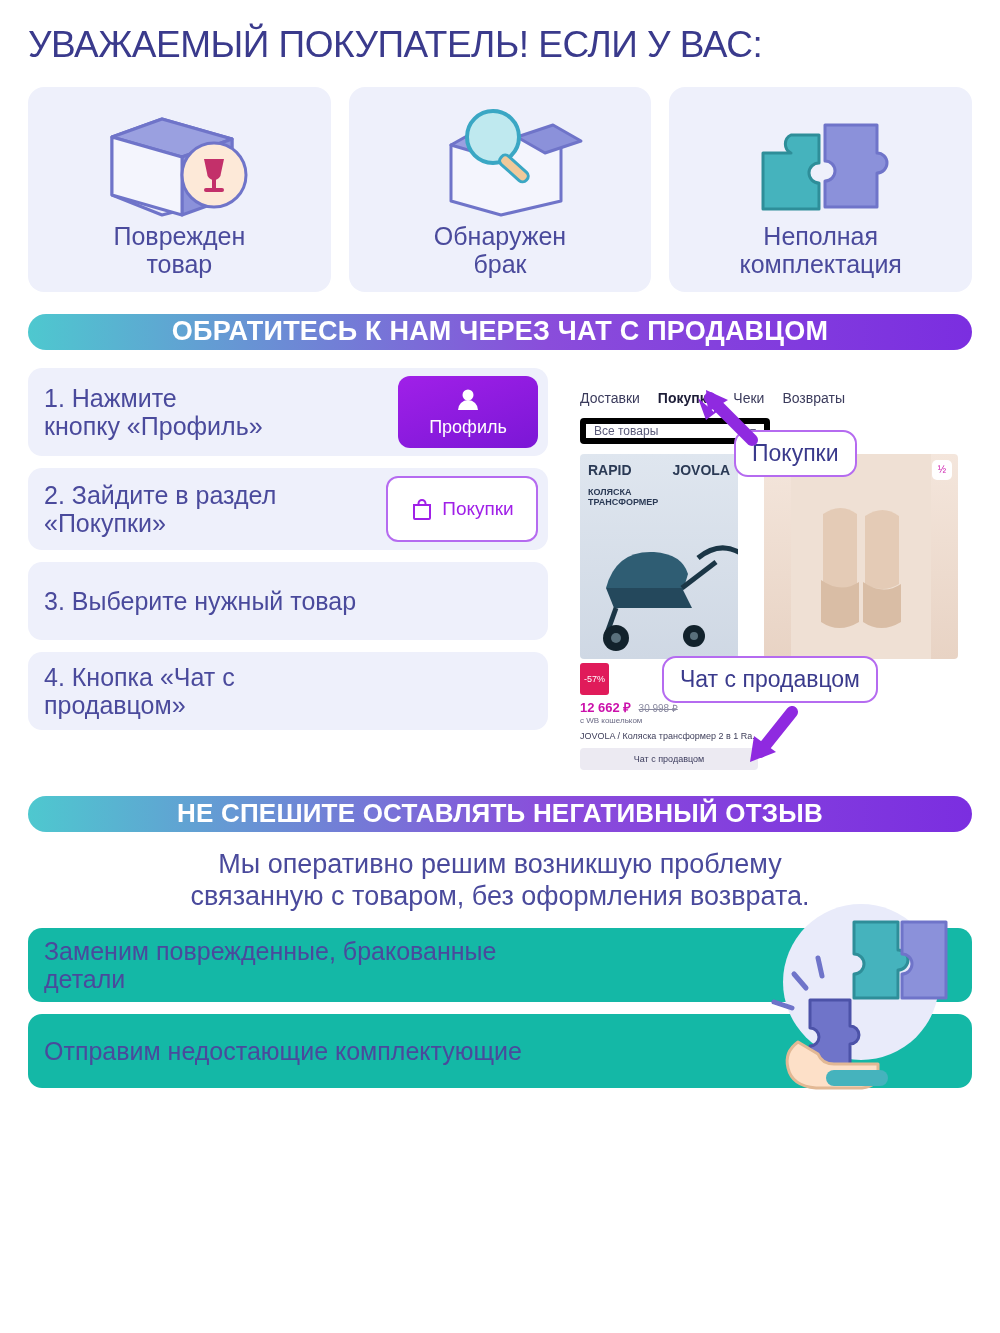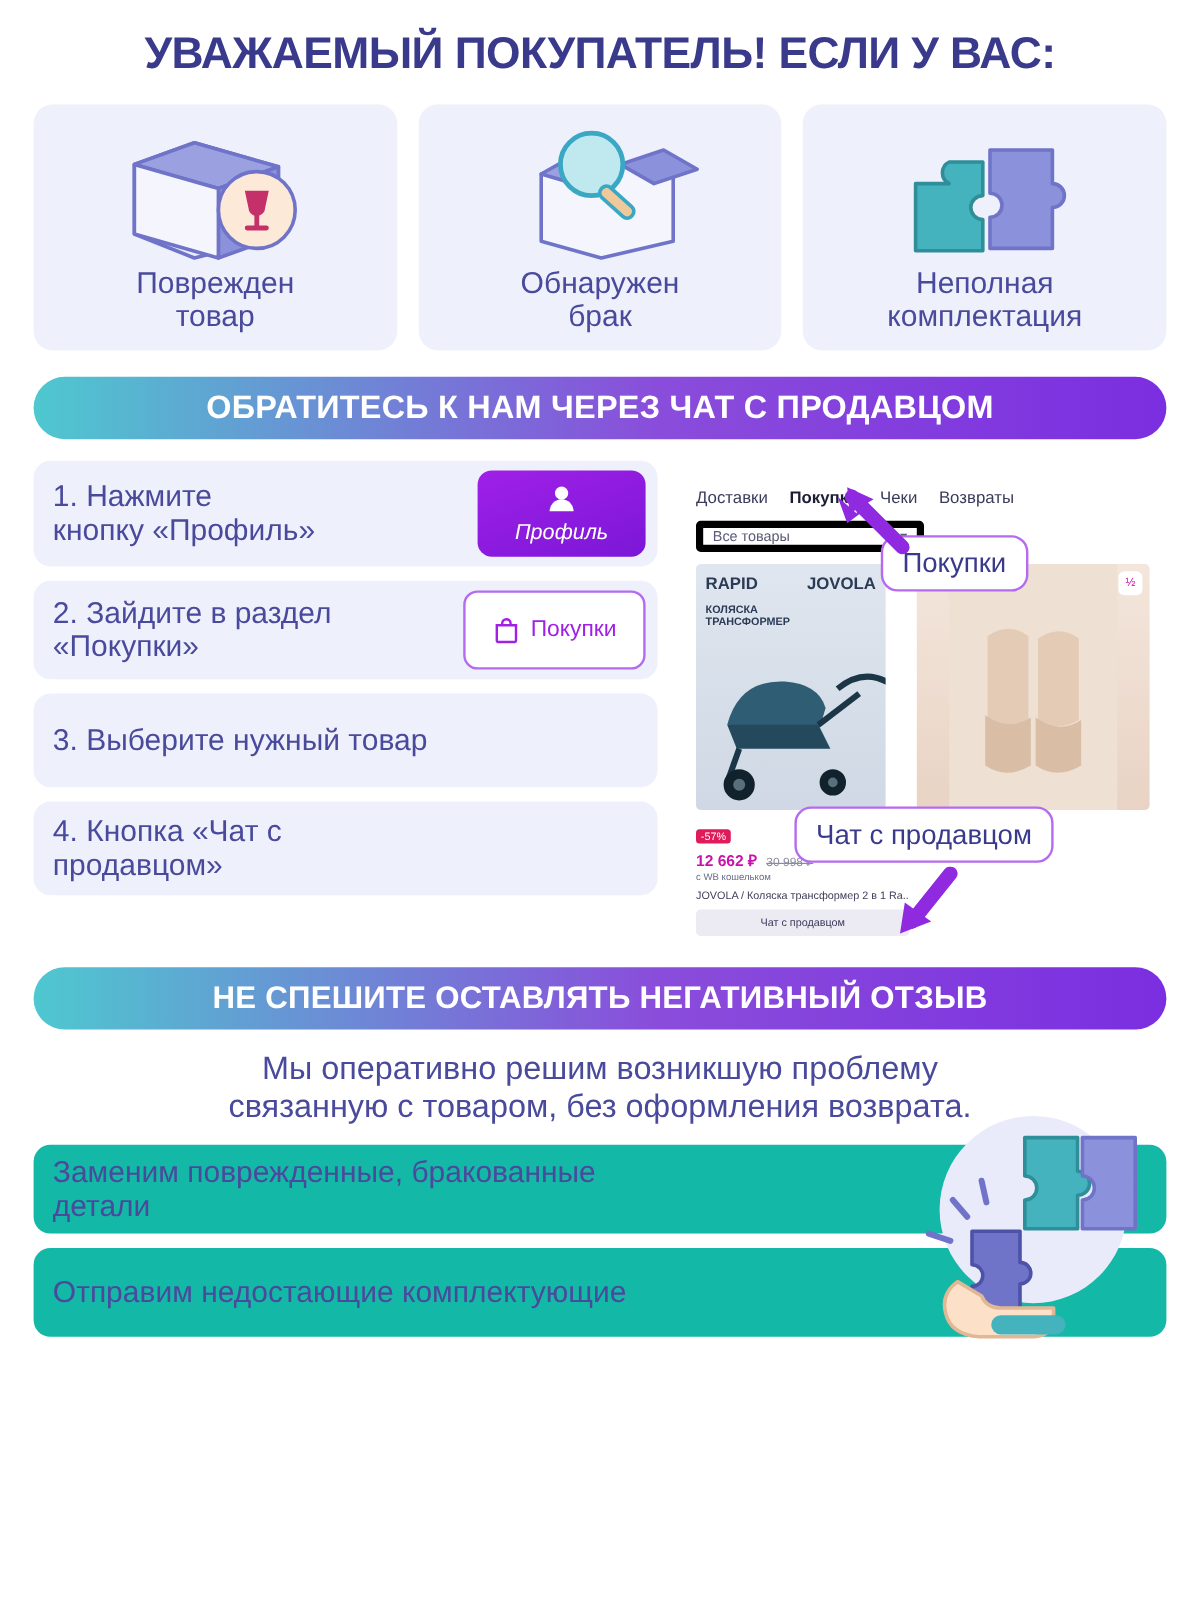--- a/index.html
+++ b/index.html
@@ -20,23 +20,23 @@
     width: 1000px;
     height: 1333px;
     background: #ffffff;
     box-sizing: border-box;
     padding: 0 28px;
   }
 
   
   .headline {
     margin-top: 26px;
-    text-align: center;
+    text-align: left;
     font-size: 37px;
-    font-weight: bold;
+    font-weight: normal;
     color: #3a3a8c;
     letter-spacing: -0.5px;
     line-height: 1.05;
   }
 
   
   .cards {
     display: flex;
     gap: 18px;
     margin-top: 22px;
@@ -67,21 +67,21 @@
     right: 0;
     height: 125px;
     display: flex;
     align-items: center;
     justify-content: center;
   }
 
   
   .banner {
     margin-top: 22px;
-    height: 52px;
+    height: 36px;
     border-radius: 26px;
     background: linear-gradient(90deg, #4ec8cf 0%, #8a4ddb 55%, #7b2ee0 100%);
     display: flex;
     align-items: center;
     justify-content: center;
     color: #ffffff;
     font-size: 27px;
     font-weight: bold;
     letter-spacing: 0.2px;
   }
@@ -131,21 +131,20 @@
     height: 72px;
     border-radius: 12px;
     background: linear-gradient(160deg, #a020e8 0%, #7b17d6 100%);
     color: #ffffff;
     display: flex;
     flex-direction: column;
     align-items: center;
     justify-content: center;
     font-size: 18px;
     gap: 2px;
-    font-style: italic;
   }
   .purchases-btn {
     width: 148px;
     height: 62px;
     border-radius: 12px;
     background: #ffffff;
     border: 2px solid #b56bf0;
     color: #a020e8;
     display: flex;
     align-items: center;
@@ -231,22 +230,22 @@
     left: 6px;
     right: 6px;
     height: 135px;
   }
   .discount {
     display: inline-block;
     background: #e01b5a;
     color: #fff;
     font-size: 9px;
     border-radius: 3px;
-    padding: 1px 4px;
-    margin-top: 16px;
+    padding: 11px 4px;
+    margin-top: 4px;
   }
   .price-row {
     margin-top: 3px;
     font-size: 13px;
     color: #cb11ab;
     font-weight: bold;
   }
   .price-old {
     font-size: 10px;
     color: #8a8aa0;

